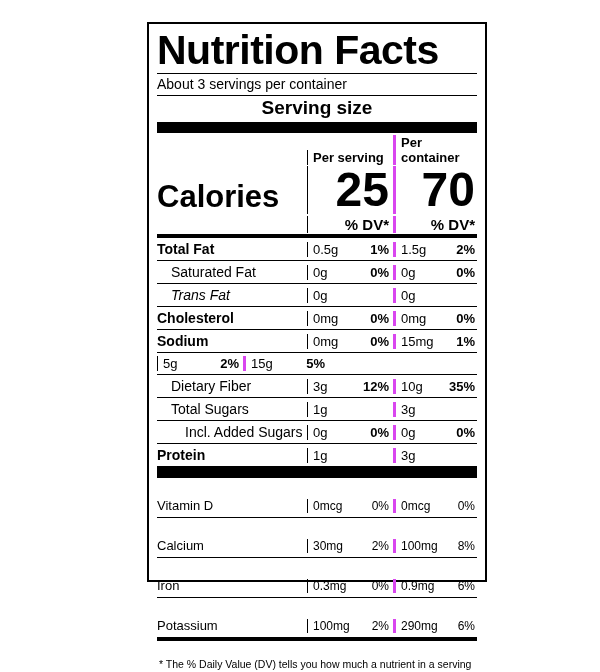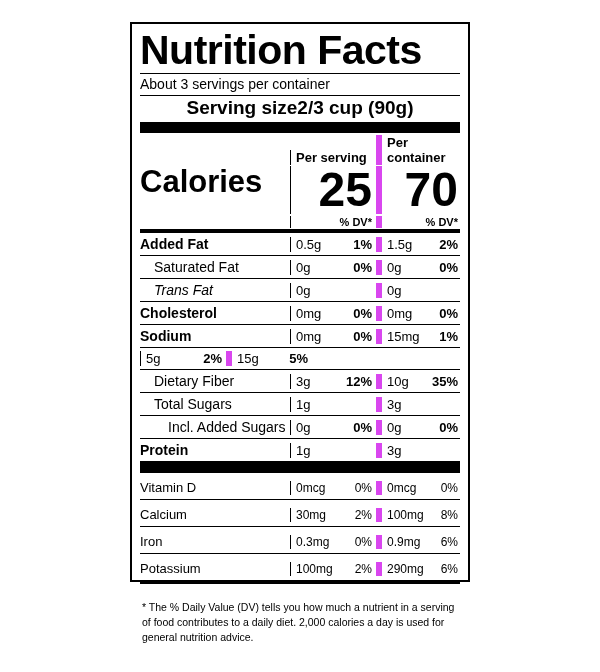--- a/index.html
+++ b/index.html
@@ -5,21 +5,21 @@
   html, body {
     margin: 0;
     padding: 0;
     background: #ffffff;
     width: 600px;
     height: 672px;
     font-family: "Liberation Sans", sans-serif;
   }
   #panel {
     position: absolute;
-    left: 130px;
+    left: 147px;
     top: 22px;
     width: 340px;
     height: 560px;
     border: 2px solid #000;
     background: #fff;
     box-sizing: border-box;
     padding: 0 8px;
     color: #000;
   }
   .title {
@@ -53,45 +53,45 @@
   }
   .c-name { width: 150px; flex: 0 0 150px; box-sizing: border-box; }
   .c-ps {
     width: 86px; flex: 0 0 86px; box-sizing: border-box;
     border-left: 1px solid #000;
     padding-left: 5px;
     position: relative;
   }
   .c-pc {
     width: 86px; flex: 0 0 86px; box-sizing: border-box;
-    border-left: 6px solid #d946ef;
+    border-left: 3px solid #d946ef;
     padding-left: 5px;
   }
   .colhead {
     font-size: 13px;
     font-weight: bold;
     padding: 2px 0 1px 0;
   }
   .colhead .c-name { visibility: hidden; }
-  .cal-row { align-items: flex-start; padding-bottom: 1px; }
+  .cal-row { align-items: flex-end; padding-bottom: 1px; }
   .cal-label {
     font-size: 31px;
     font-weight: bold;
     line-height: 1;
     padding-bottom: 2px;
   }
   .cal-val {
     font-size: 48px;
     font-weight: bold;
     line-height: 1;
     text-align: right;
     padding-right: 4px;
   }
   .dv-row {
-    font-size: 11px;
+    font-size: 15px;
     font-weight: bold;
     padding: 1px 0 1px 0;
   }
   .dv-row .c-ps, .dv-row .c-pc { text-align: right; padding-right: 4px; }
   .nut-row {
     font-size: 14px;
     padding: 3px 0 3px 0;
     align-items: baseline;
   }
   .nut-row .c-name { font-weight: bold; }
@@ -99,21 +99,21 @@
   .nut-row.sub2 .c-name { font-weight: normal; padding-left: 28px; }
   .nut-row .c-ps, .nut-row .c-pc {
     display: flex;
     justify-content: space-between;
     font-size: 13px;
   }
   .nut-row .amt { font-weight: normal; }
   .nut-row .pct { font-weight: bold; padding-right: 4px; }
   .vit-row {
     font-size: 13px;
-    padding: 7px 0 4px 0;
+    padding: 20px 0 4px 0;
   }
   .vit-row .c-name { font-weight: normal; }
   .vit-row .c-ps, .vit-row .c-pc {
     display: flex;
     justify-content: space-between;
     font-size: 12px;
     align-items: center;
   }
   .vit-row .pct { padding-right: 4px; }
   .italic { font-style: italic; }
@@ -129,21 +129,20 @@
 <div id="panel">
 
   <div class="title">Nutrition Facts</div>
   <div class="rule-thin"></div>
 
   <div class="servings">About 3 servings per container</div>
   <div class="rule-thin"></div>
 
   <div class="serving-size">
     <span>Serving size</span>
-    <span>2/3 cup (90g)</span>
   </div>
 
   <div class="rule-thick"></div>
 
   <div class="row colhead">
     <div class="c-name"></div>
     <div class="c-ps">Per serving</div>
     <div class="c-pc">Per container</div>
   </div>
 
@@ -156,21 +155,21 @@
   <div class="row dv-row">
     <div class="c-name"></div>
     <div class="c-ps">% DV*</div>
     <div class="c-pc">% DV*</div>
   </div>
 
   <div class="rule-med"></div>
 
   <div id="nutrient-rows">
       <div class="row nut-row">
-        <div class="c-name">Added Fat</div>
+        <div class="c-name">Total Fat</div>
         <div class="c-ps">
           <span class="amt">0.5g</span>
           <span class="pct">1%</span>
         </div>
         <div class="c-pc">
           <span class="amt">1.5g</span>
           <span class="pct">2%</span>
         </div>
       </div>
       <div class="rule-thin"></div>

